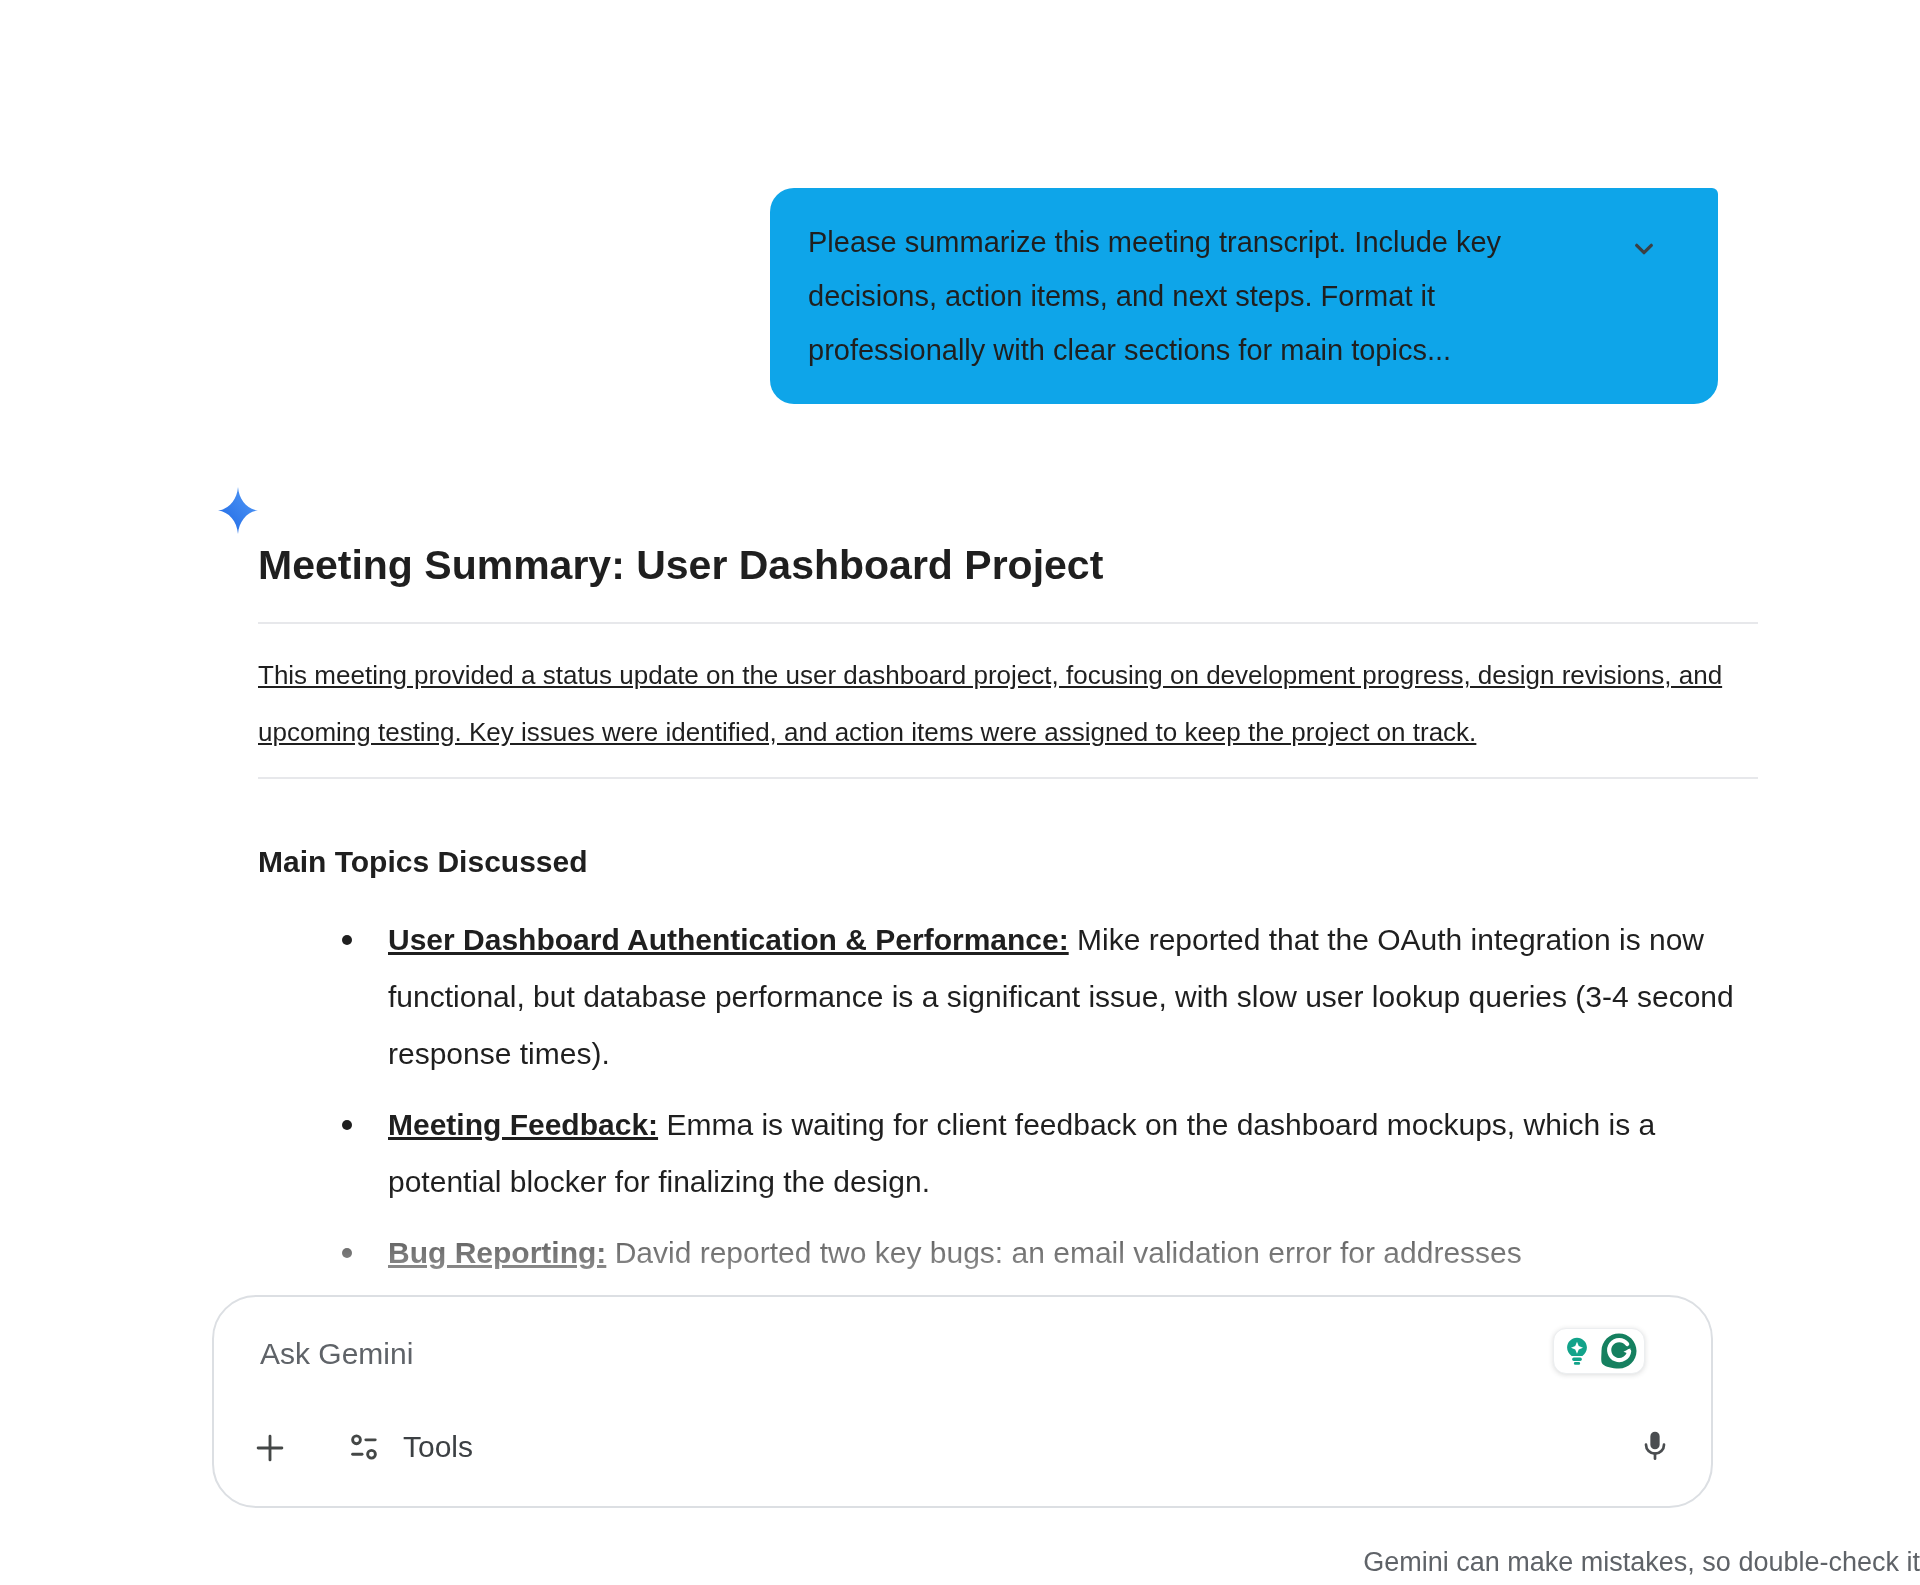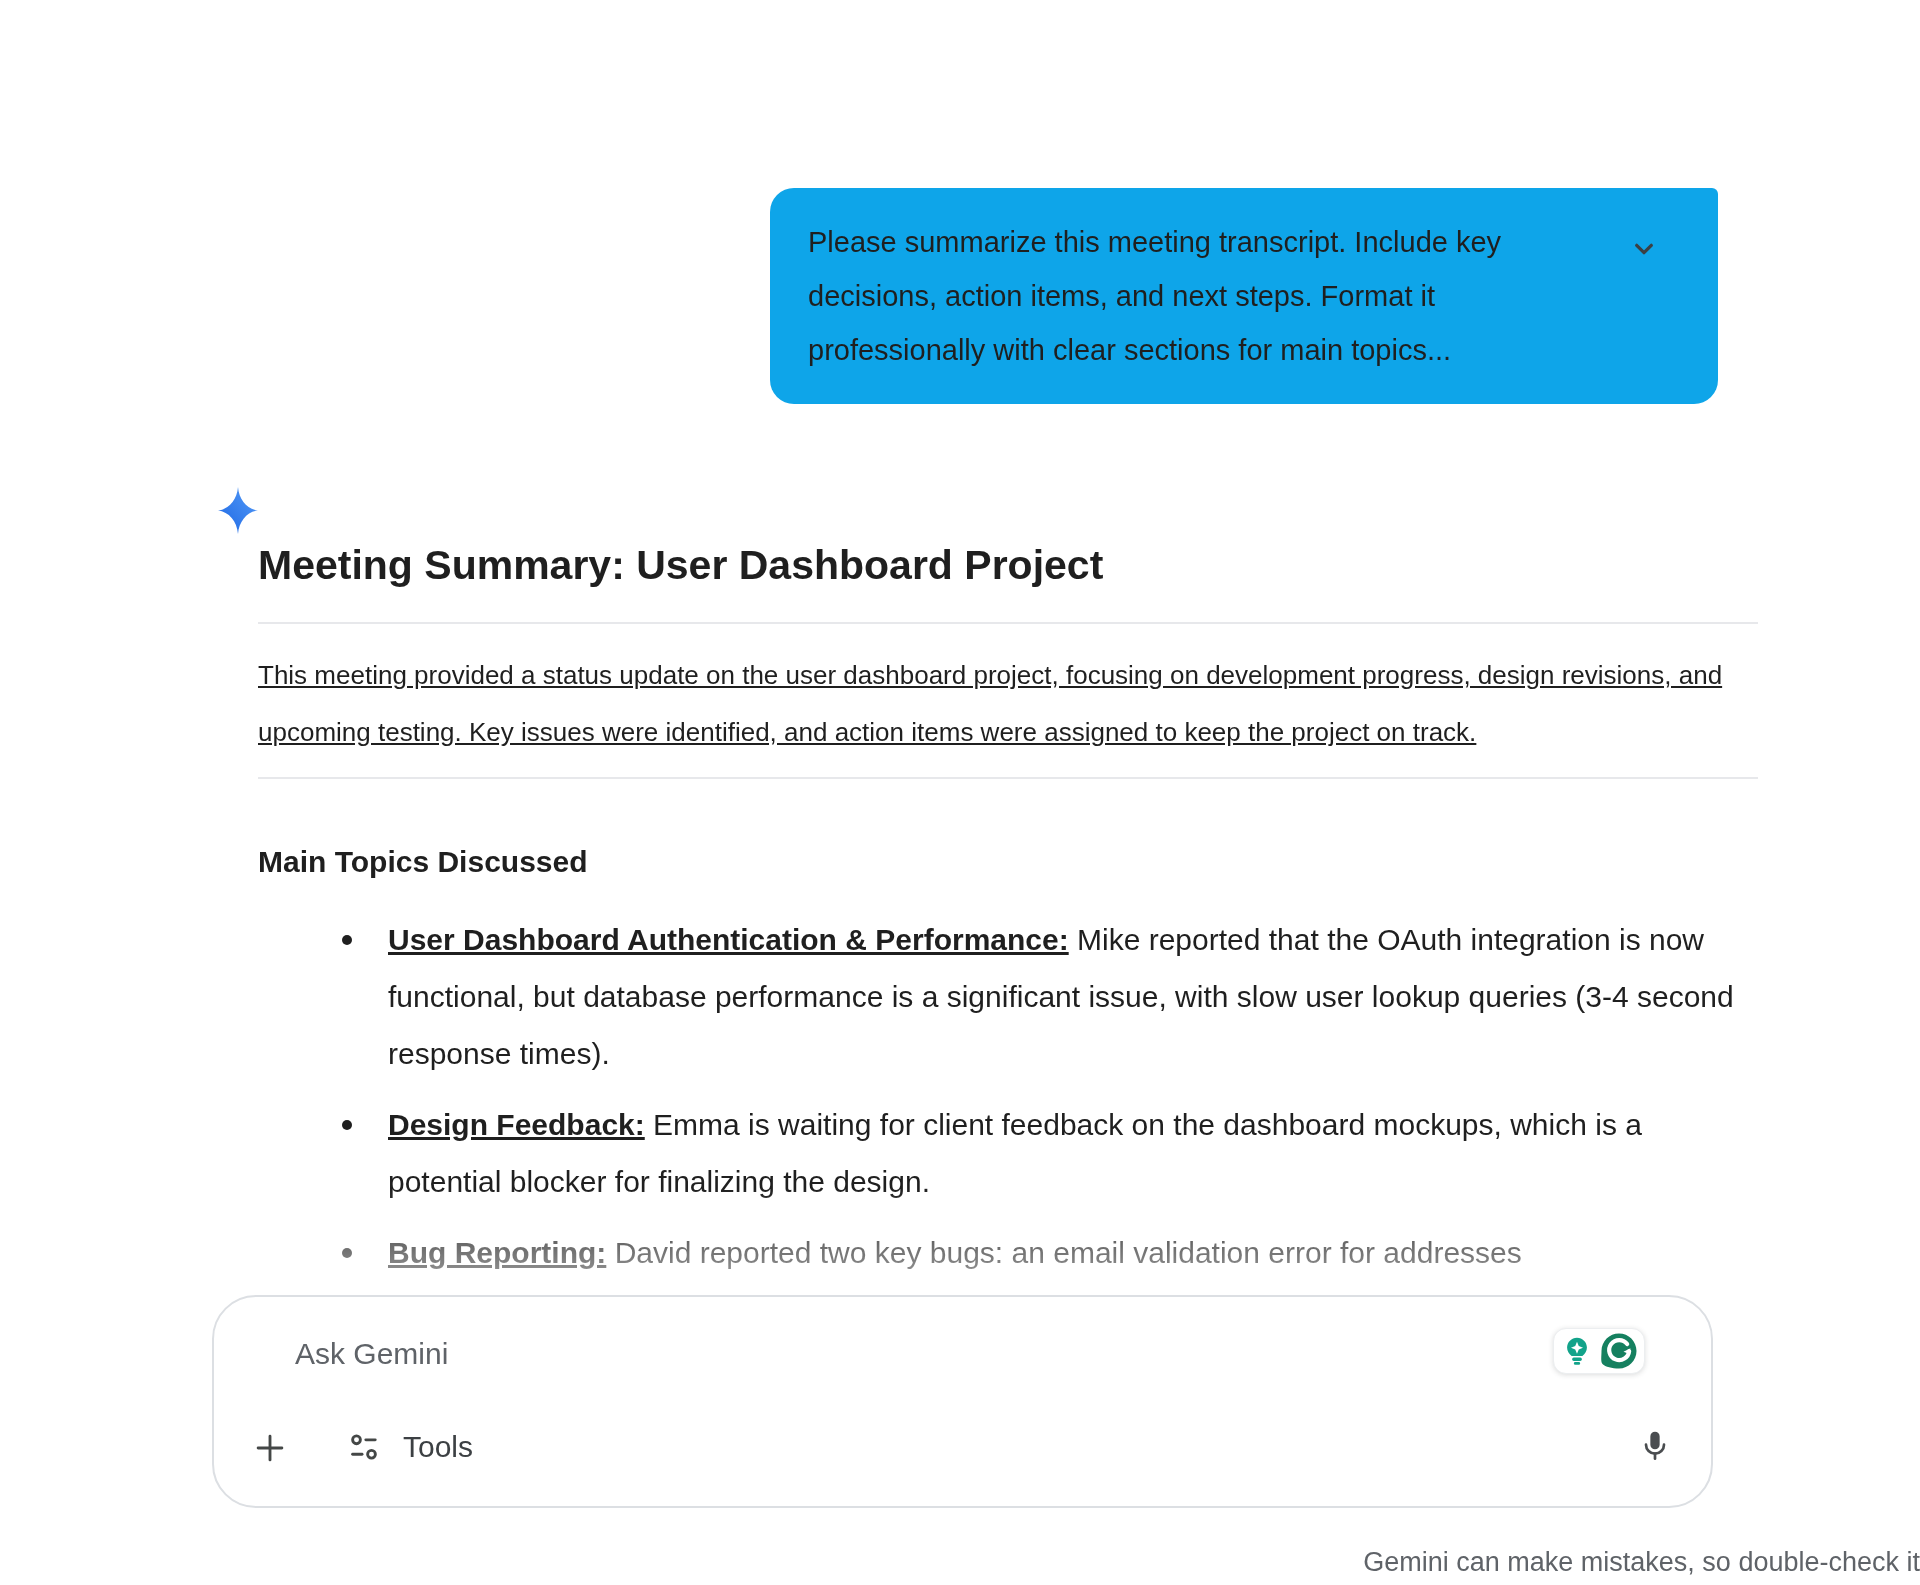--- a/index.html
+++ b/index.html
@@ -33,21 +33,21 @@
   
   .fade { position:absolute; left:0; top:1188px; width:1920px; height:145px; z-index:4;
           pointer-events:none;
           background:linear-gradient(to bottom, rgba(255,255,255,0) 0%,
                      rgba(255,255,255,0.30) 35%, rgba(255,255,255,0.62) 72%,
                      rgba(255,255,255,0.92) 100%); }
 
   
   .composer { position:absolute; left:212px; top:1295px; width:1501px; height:213px;
               background:#fff; border:2px solid #DCDFE3; border-radius:44px; z-index:5; }
-  .placeholder { position:absolute; left:46px; top:40px; font-size:30px; color:#5F6368;margin-left:35px; }
+  .placeholder { position:absolute; left:46px; top:40px; font-size:30px; color:#5F6368; }
   .gram-dock { position:absolute; top:31px; right:66px; width:92px; height:46px;
                background:#fff; border:1px solid #ECEEF0; border-radius:13px;
                box-shadow:0 1px 5px rgba(60,64,67,.18);
                display:flex; align-items:center; justify-content:center; gap:5px; }
   .gram-btn { border:none; background:transparent; padding:0; cursor:pointer;
               display:flex; align-items:center; }
   .icon-btn { position:absolute; border:none; background:transparent; padding:0; cursor:pointer;
               display:flex; align-items:center; justify-content:center; }
   .plus-btn  { left:37px;  top:132px; width:38px; height:38px; }
   .tools-btn { left:132px; top:130px; height:40px; display:flex; gap:21px; align-items:center; }
@@ -83,21 +83,21 @@
   </svg>
 
   <div class="response">
     <div class="resp-title">Meeting Summary: User Dashboard Project</div>
     <hr class="divider">
     <p class="intro">This meeting provided a status update on the user dashboard project, focusing on development progress, design revisions, and upcoming testing. Key issues were identified, and action items were assigned to keep the project on track.</p>
     <hr class="divider divider2">
     <div class="section-h">Main Topics Discussed</div>
     <ul class="topics">
       <li><span class="b">User Dashboard Authentication &amp; Performance:</span><span> Mike reported that the OAuth integration is now functional, but database performance is a significant issue, with slow user lookup queries (3-4 second response times).</span></li>
-      <li><span class="b">Design Feedback:</span><span> Emma is waiting for client feedback on the dashboard mockups, which is a potential blocker for finalizing the design.</span></li>
+      <li><span class="b">Meeting Feedback:</span><span> Emma is waiting for client feedback on the dashboard mockups, which is a potential blocker for finalizing the design.</span></li>
       <li><span class="b">Bug Reporting:</span><span> David reported two key bugs: an email validation error for addresses</span></li>
     </ul>
   </div>
 
   <div class="fade"></div>
 
   <div class="composer">
     <div class="placeholder">Ask Gemini</div>
 
     <div class="gram-dock">

